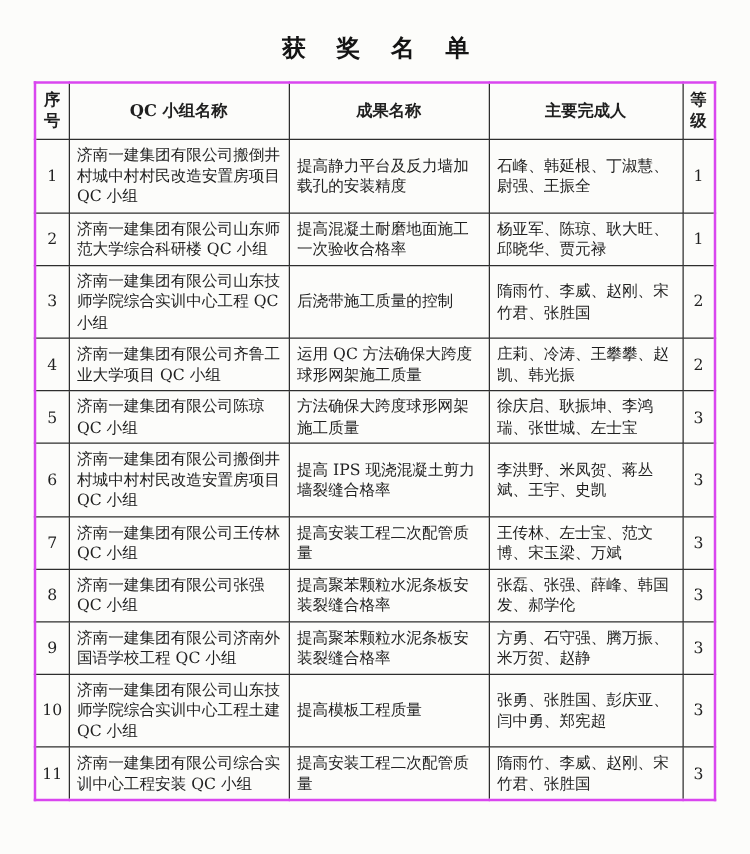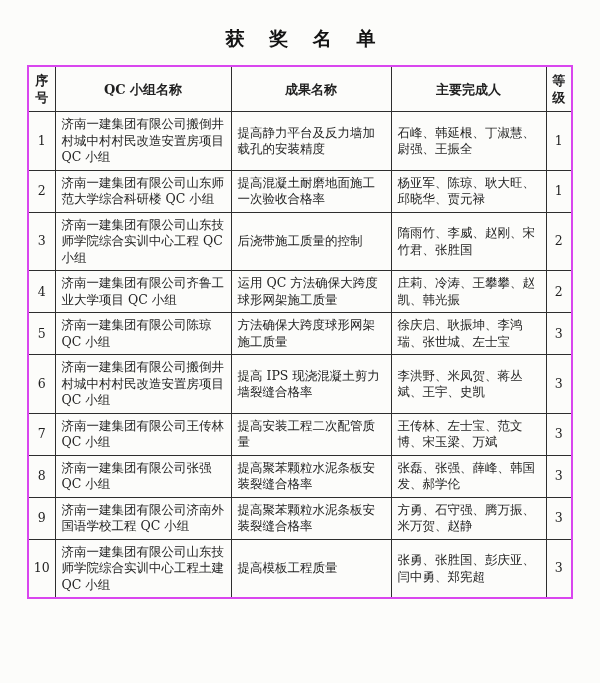--- a/index.html
+++ b/index.html
@@ -157,16 +157,23 @@
         <td class="c-members">方勇、石守强、腾万振、米万贺、赵静</td>
         <td class="c-grade">3</td>
       </tr>
       <tr>
         <td class="c-no">10</td>
         <td class="c-group">济南一建集团有限公司山东技师学院综合实训中心工程土建 QC 小组</td>
         <td class="c-achv">提高模板工程质量</td>
         <td class="c-members">张勇、张胜国、彭庆亚、闫中勇、郑宪超</td>
         <td class="c-grade">3</td>
       </tr>
+      <tr>
+        <td class="c-no">11</td>
+        <td class="c-group">济南一建集团有限公司综合实训中心工程安装 QC 小组</td>
+        <td class="c-achv">提高安装工程二次配管质量</td>
+        <td class="c-members">隋雨竹、李威、赵刚、宋竹君、张胜国</td>
+        <td class="c-grade">3</td>
+      </tr>
     </tbody>
   </table>
 
 </div>
 
 </body></html>

